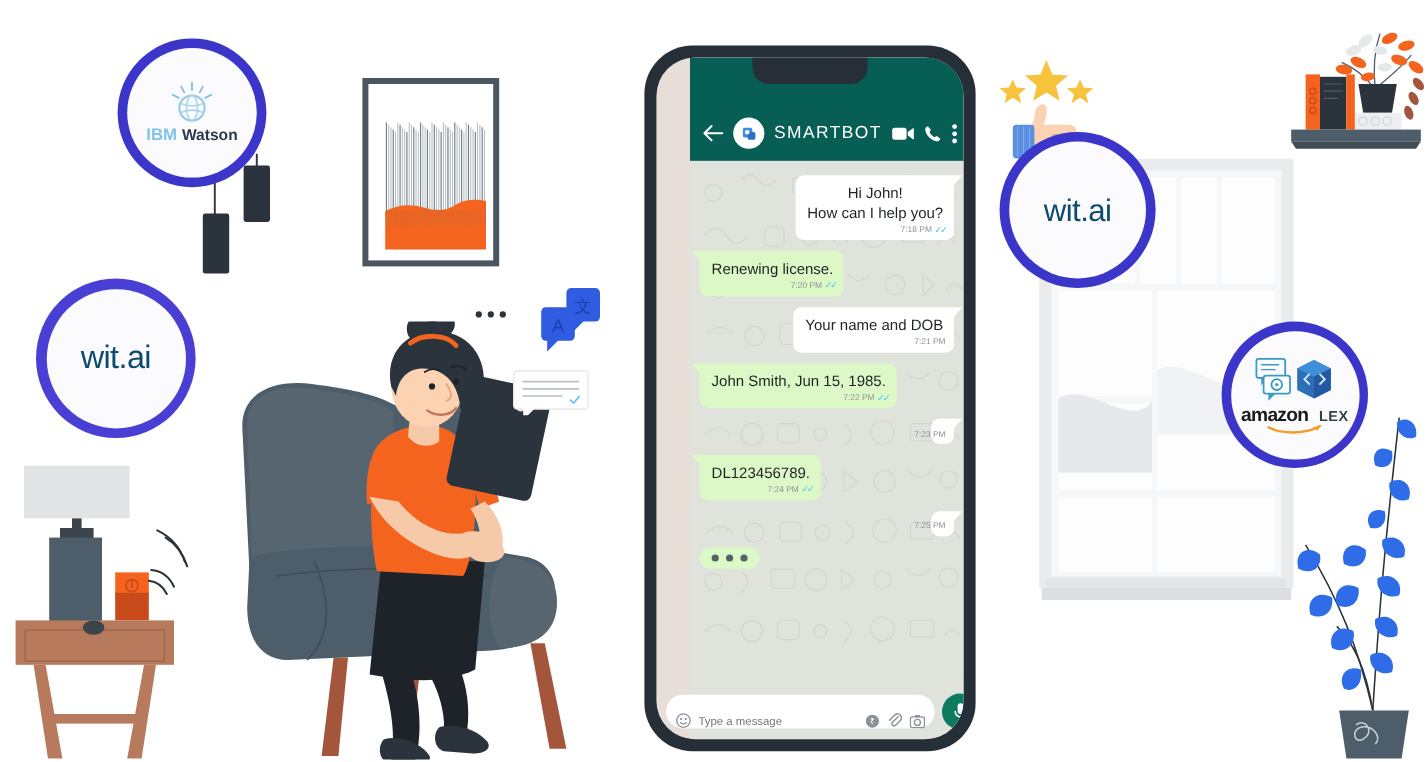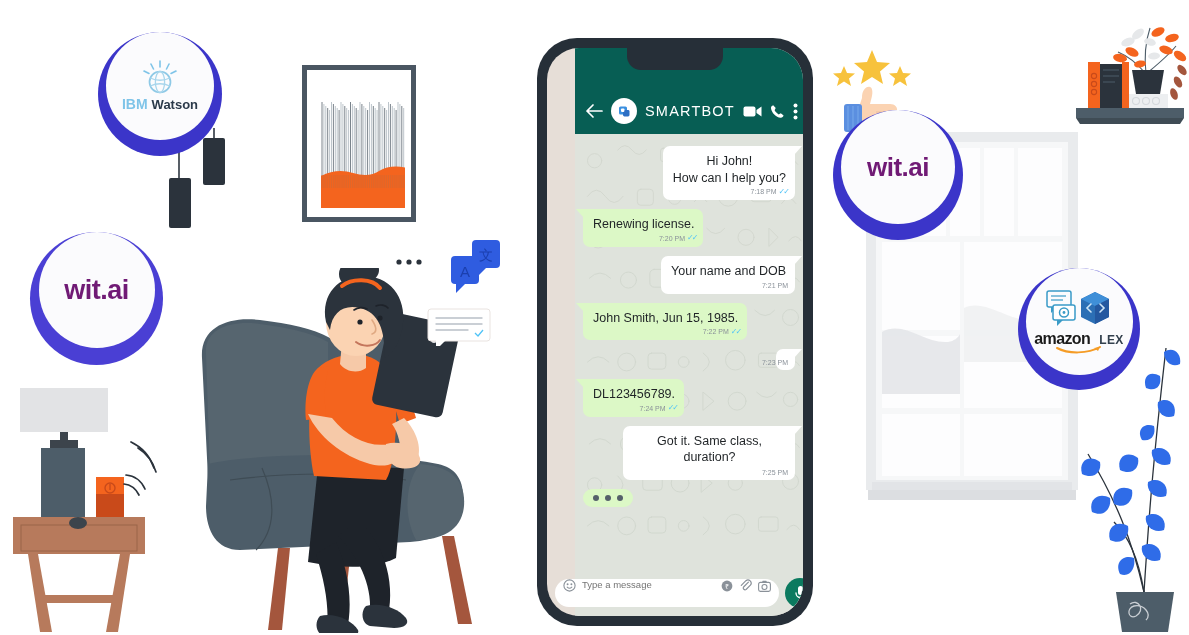--- a/index.html
+++ b/index.html
@@ -7,23 +7,23 @@
     width: 1189px; height: 635px;
     background: #ffffff;
     font-family: "Liberation Sans", sans-serif;
     overflow: hidden;
   }
   #scene { position: relative; width: 1189px; height: 635px; background:#fff; }
   .abs { position: absolute; }
 
   
   .badge { border-radius: 50%; background:#fbfbfd; display:flex; align-items:center; justify-content:center; }
-  .badge-ring { border-radius:50%; display:flex; align-items:flex-start; justify-content:center; }
-
-  .witai-text { font-weight: 700; letter-spacing:-0.5px; color:#701a75; font-family:"Liberation Sans", sans-serif; }
+  .badge-ring { border-radius:50%; display:flex; align-items:center; justify-content:center; }
+
+  .witai-text { font-weight: 400; letter-spacing:-0.5px; color:#0c4a6e; font-family:"Liberation Sans", sans-serif; }
 
   
   #phone { left:537px; top:38px; width:276px; height:588px; background:#262f38; border-radius:40px; padding:10px; }
   #phone-screen { position:relative; width:256px; height:568px; border-radius:32px; overflow:hidden; background:#e6ded7;padding-left:28px; }
   #notch { position:absolute; left:50%; transform:translateX(-50%); top:0; width:96px; height:22px; background:#262f38; border-bottom-left-radius:14px; border-bottom-right-radius:14px; z-index:6; }
   #wa-header { position:relative; height:86px; background:#075e54; display:flex; align-items:flex-end; padding:0 10px 10px 10px; z-index:5; }
   #wa-header-row { display:flex; align-items:center; width:100%; gap:8px; }
   .hdr-icon { color:#fff; display:flex; align-items:center; }
   #bot-avatar { width:26px; height:26px; border-radius:50%; background:#fff; display:flex; align-items:center; justify-content:center; flex:0 0 auto;}
   #bot-title { color:#fff; font-size:14.5px; letter-spacing:1.2px; flex:1; white-space:nowrap; }
@@ -40,21 +40,21 @@
   .bubble.out { background:#dcf8c6; border-radius:0 7px 7px 7px; }
   .bubble.in::after { content:""; position:absolute; right:-7px; top:0; border-style:solid; border-width:0 0 9px 8px; border-color:transparent transparent transparent #ffffff; }
   .bubble.out::after { content:""; position:absolute; left:-7px; top:0; border-style:solid; border-width:0 8px 9px 0; border-color:transparent #dcf8c6 transparent transparent; }
   .meta { position:absolute; right:7px; bottom:3px; font-size:7px; color:#8a9199; display:flex; align-items:center; gap:2px; white-space:nowrap; }
   .ticks { color:#4fc3f7; font-size:8px; letter-spacing:-2px; }
   #typing { align-self:flex-start; background:#dcf8c6; border-radius:12px; padding:6px 10px; display:flex; gap:6px; }
   #typing i { width:6px; height:6px; border-radius:50%; background:#55606a; display:block; }
 
   
   #input-dock { position:absolute; left:0; right:0; bottom:8px; z-index:3; display:flex; align-items:center; gap:6px; padding:0 8px; }
-  #input-pill { flex:1; height:28px; background:#fff; border-radius:16px; display:flex; align-items:flex-start; gap:6px; padding:0 8px; }
+  #input-pill { flex:1; height:28px; background:#fff; border-radius:16px; display:flex; align-items:flex-end; gap:6px; padding:0 8px; }
   #msg-input { flex:1; border:none; outline:none; font-size:9.5px; color:#9aa0a6; font-family:"Liberation Sans", sans-serif; background:transparent; }
   .in-icon { width:13px; height:13px; display:flex; align-items:center; justify-content:center; flex:0 0 auto; }
   #mic-btn { width:30px; height:30px; border-radius:50%; background:#0b7a5f; display:flex; align-items:center; justify-content:center; flex:0 0 auto; }
 
   
   #frame { left:302px; top:65px; width:114px; height:157px; background:#fff; border:5px solid #4a5662; }
   #frame-inner { position:absolute; inset:6px; background:#fff; overflow:hidden; }
 </style>
 </head>
 <body>
@@ -497,21 +497,20 @@
               <div class="bubble out">
                 <div>DL123456789.</div>
                 <span class="meta">
                   <span>7:24 PM</span>
                   <span class="ticks">✓✓</span>
                 </span>
               </div>
             </div>
             <div class="row in">
               <div class="bubble in">
-                <div>Got it. Same class, duration?</div>
                 <span class="meta">
                   <span>7:25 PM</span>
                 </span>
               </div>
             </div>
             <div id="typing">
               <i></i>
               <i></i>
               <i></i>
             </div>

